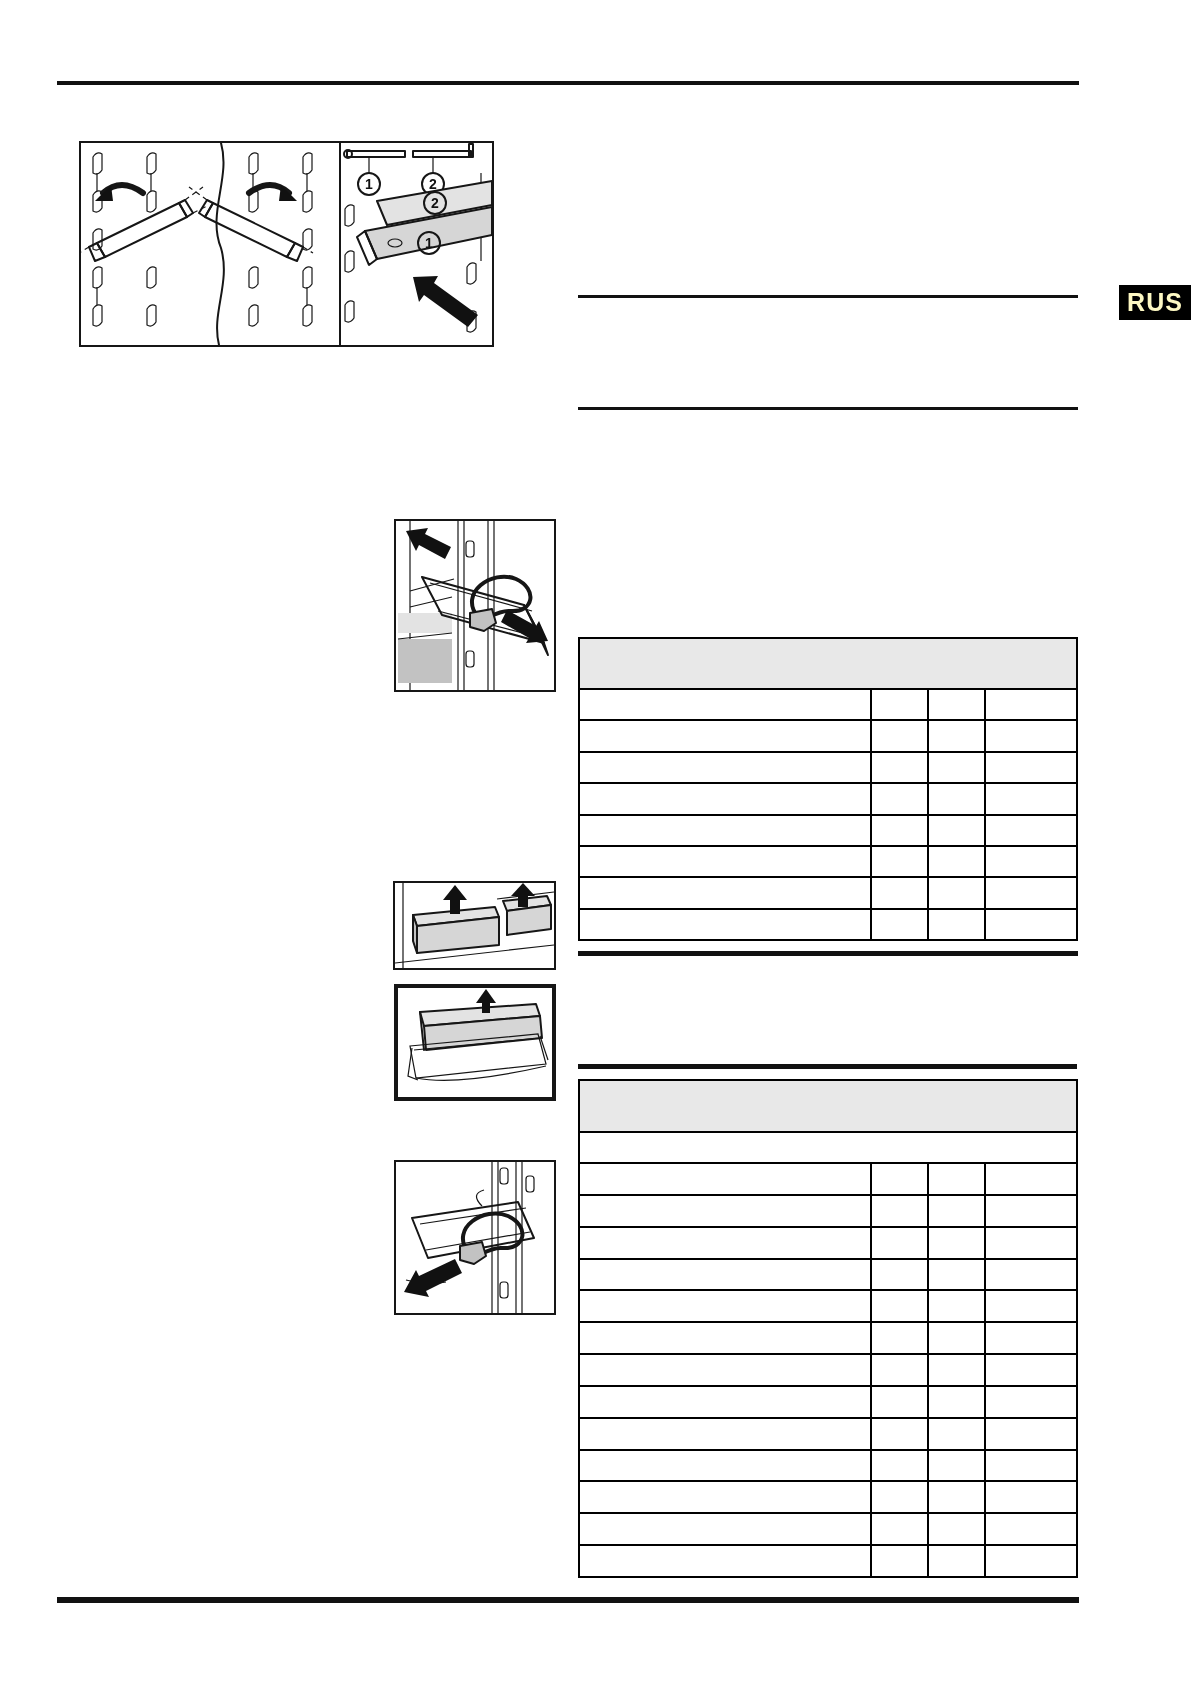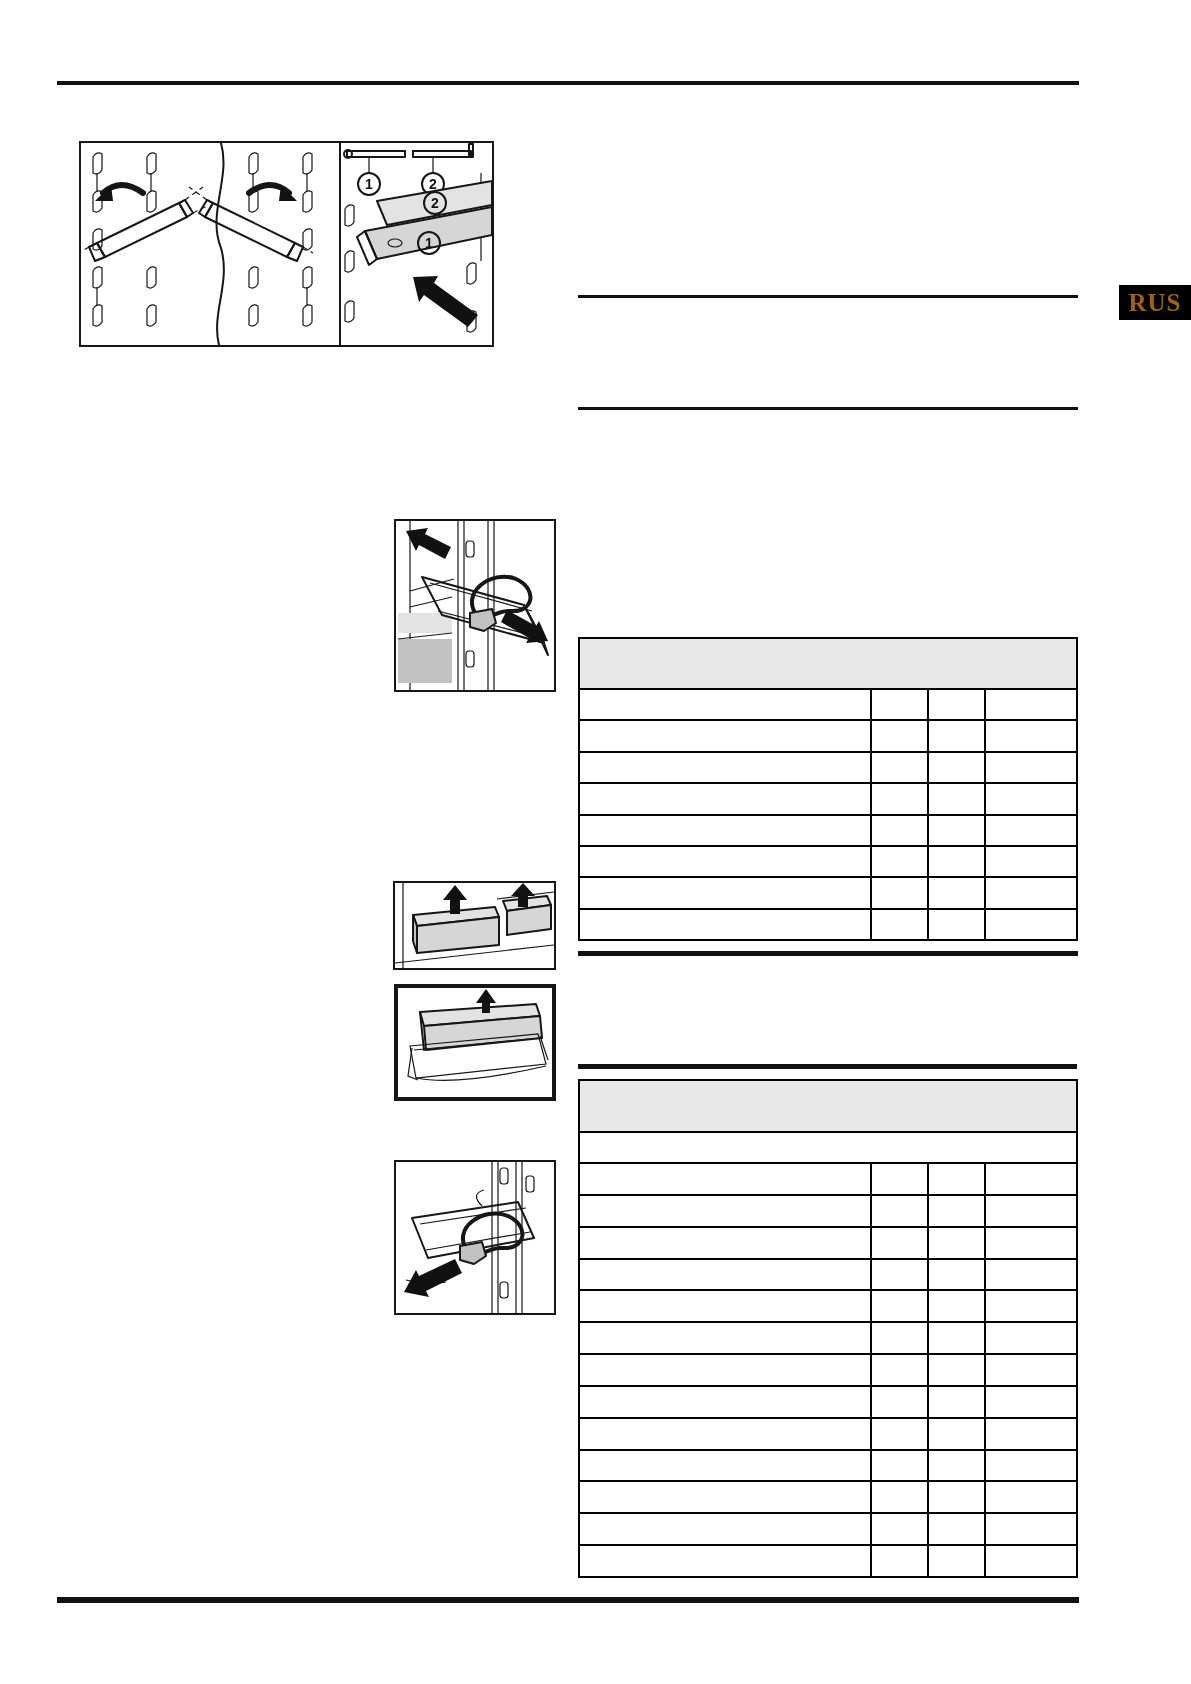--- a/index.html
+++ b/index.html
@@ -36,21 +36,21 @@
 
 <div class="page">
 
   <div class="rule" style="left: 57px; top: 81px; width: 1022px; height: 4px; background: rgb(17, 17, 17);"></div>
   <div class="rule" style="left: 578px; top: 295px; width: 500px; height: 3px; background: rgb(17, 17, 17);"></div>
   <div class="rule" style="left: 578px; top: 407px; width: 500px; height: 3px; background: rgb(17, 17, 17);"></div>
   <div class="rule" style="left: 578px; top: 951px; width: 500px; height: 5px; background: rgb(17, 17, 17);"></div>
   <div class="rule" style="left: 578px; top: 1064px; width: 499px; height: 5px; background: rgb(17, 17, 17);"></div>
   <div class="rule" style="left: 57px; top: 1597px; width: 1022px; height: 6px; background: rgb(17, 17, 17);"></div>
 
-  <div class="badge" style="background: rgb(0, 0, 0); color: #a16207; font-family: Liberation Serif, serif;">
+  <div class="badge" style="background: rgb(0, 0, 0); color: #fef9c3;">
     <span>RUS</span>
   </div>
 
   <div class="figbox" style="left:79px;top:141px;width:415px;height:206px;">
     <svg viewBox="0 0 411 202">
       <defs>
         <path id="slot" d="M0,4 Q4,-2 9,1 L9,17 Q5,23 0,20 Z"></path>
       </defs>
 
       <g class="ink-thin">

